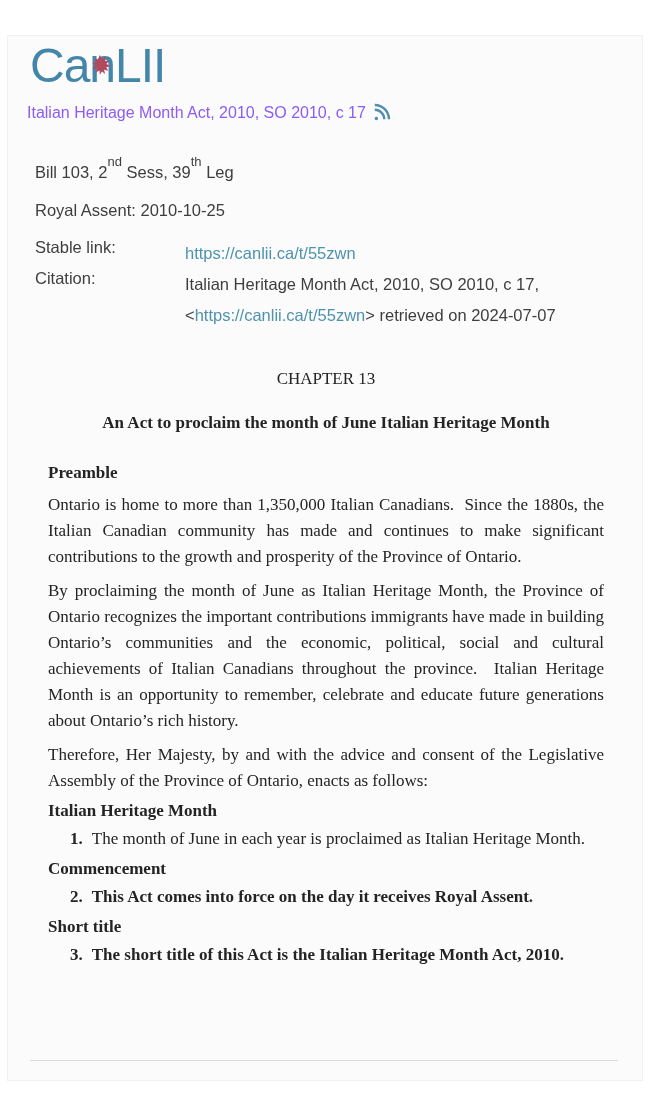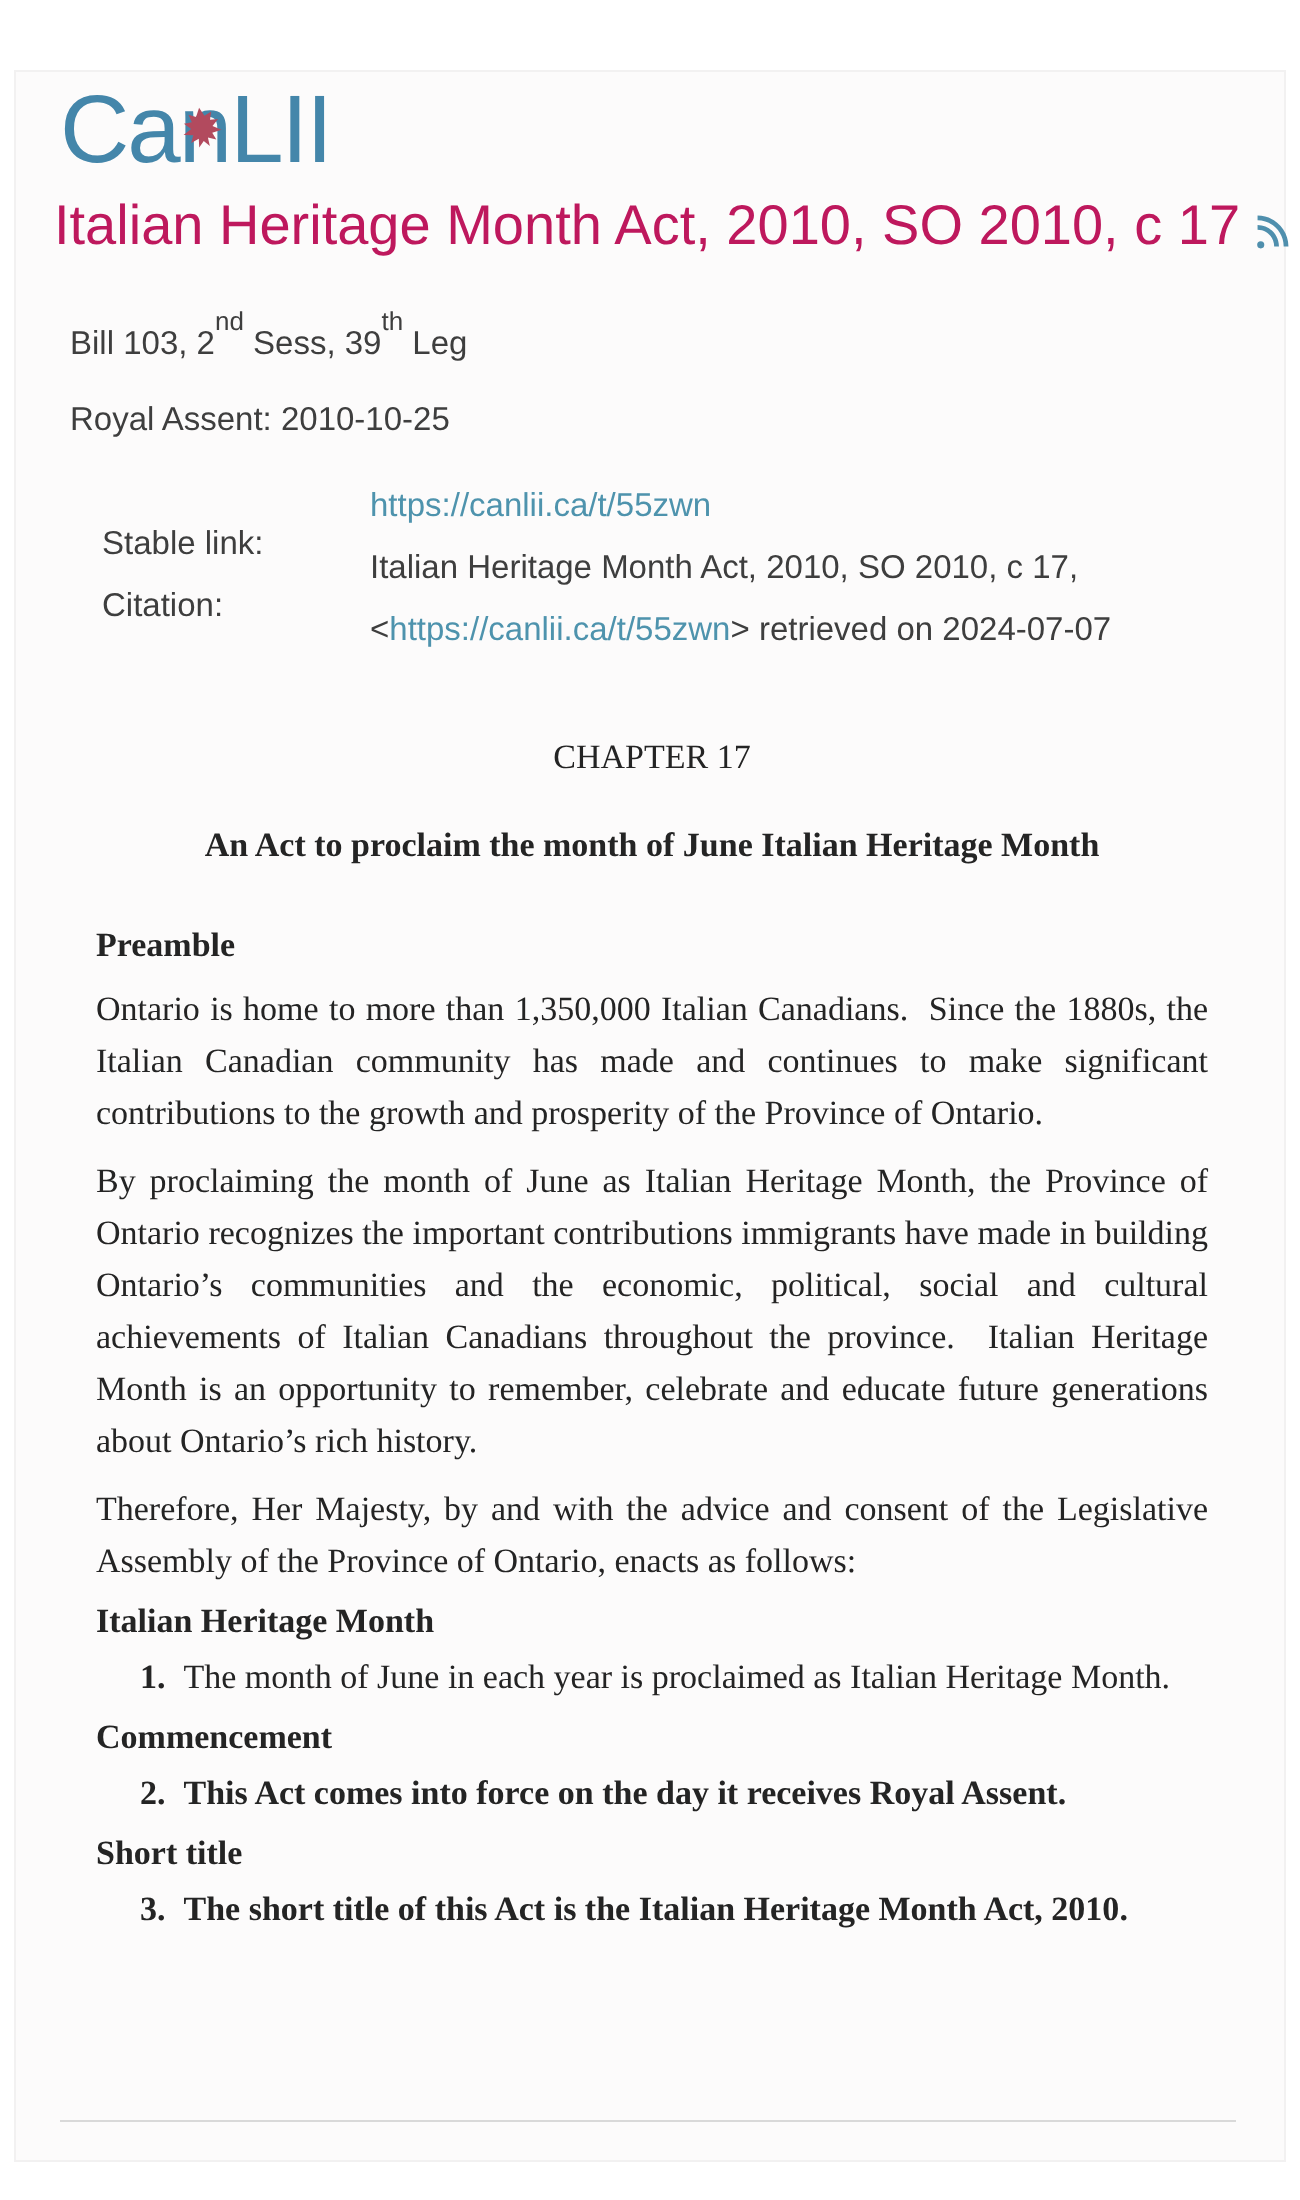--- a/index.html
+++ b/index.html
@@ -21,31 +21,31 @@
     position: absolute; left: 30px; top: 40px;
     font-size: 48px; line-height: 52px; color: #4486aa;
     letter-spacing: -1px; font-weight: 400;
   }
   .leaf {
     position: absolute; left: 57px; top: -5px; width: 23px; height: 23px;
     transform: rotate(-8deg);
   }
   .page-title {
     position: absolute; left: 27px; top: 99px;
-    font-size: 28px; line-height: 28px; color: #be185d;
+    font-size: 16px; line-height: 28px; color: #8b5cf6;
   }
   .rss { display: inline-block; width: 19px; height: 19px; margin-left: 7px;
          vertical-align: -3px; color: #4f8fad; cursor: pointer; }
 
   .meta { position: absolute; left: 35px; top: 0; width: 580px;
           font-size: 16.5px; color: #3e3e3e; }
   .meta-line { position: absolute; left: 0; }
   .bill-line   { top: 163px; }
   .assent-line { top: 201px; }
-  .row-label   { position: absolute; left: 16px; margin-top: 25px; }
+  .row-label   { position: absolute; left: 0; }
   .stable-row  { top: 238px; }
   .cite-row    { top: 269px; }
   .row-value   { position: absolute; left: 150px; width: 432px; line-height: 31px; }
   sup { font-size: 13px; line-height: 0; position: relative; top: -6px; }
   a.lnk { color: #4e93ad; text-decoration: none; cursor: pointer; }
 
   
   .doc {
     position: absolute; left: 48px; top: 366px; width: 556px;
     font-family: "Liberation Serif", serif;
@@ -94,21 +94,21 @@
     <span class="row-value"><a class="lnk">https://canlii.ca/t/55zwn</a></span>
   </div>
 
   <div class="cite-row" style="position:absolute; top:269px; width:580px;">
     <span class="row-label">Citation:</span>
     <span class="row-value"><span>Italian Heritage Month Act, 2010, SO 2010, c 17, &lt;</span><a class="lnk">https://canlii.ca/t/55zwn</a><span>&gt; retrieved on 2024-07-07</span></span>
   </div>
 </div>
 
 <div class="doc">
-  <div class="doc-chapter">CHAPTER 17</div>
+  <div class="doc-chapter">CHAPTER 13</div>
   <div class="doc-long-title">An Act to proclaim the month of June Italian Heritage Month</div>
 
   <div class="doc-h">Preamble</div>
   <p class="doc-p">Ontario is home to more than 1,350,000 Italian Canadians.&nbsp; Since the 1880s, the Italian Canadian community has made and continues to make significant contributions to the growth and prosperity of the Province of Ontario.</p>
   <p class="doc-p">By proclaiming the month of June as Italian Heritage Month, the Province of Ontario recognizes the important contributions immigrants have made in building Ontario’s communities and the economic, political, social and cultural achievements of Italian Canadians throughout the province.&nbsp; Italian Heritage Month is an opportunity to remember, celebrate and educate future generations about Ontario’s rich history.</p>
   <p class="doc-p">Therefore, Her Majesty, by and with the advice and consent of the Legislative Assembly of the Province of Ontario, enacts as follows:</p>
 
   <div class="sec-h">Italian Heritage Month</div>
   <div class="sec-item"><span class="num">1.</span><span>The month of June in each year is proclaimed as Italian Heritage Month.</span></div>
 

